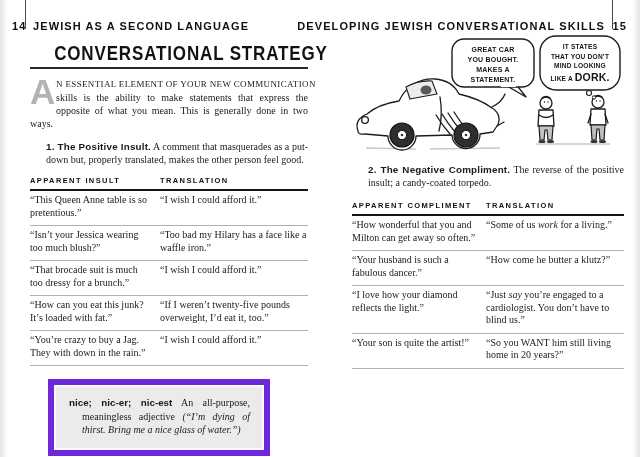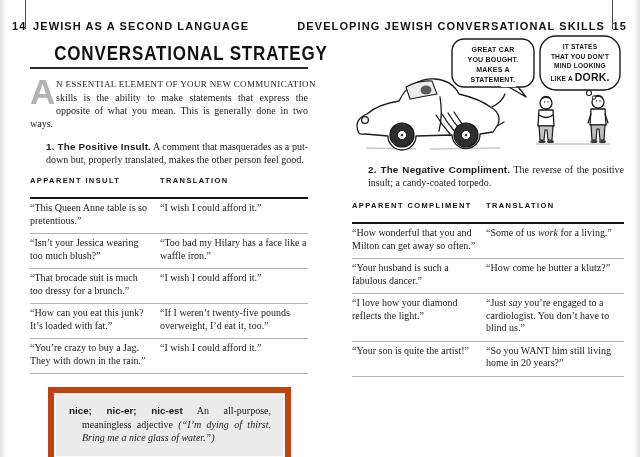--- a/index.html
+++ b/index.html
@@ -42,31 +42,31 @@
   .sc{display:block;font-size:9px;letter-spacing:.35px;line-height:13px;white-space:nowrap;}
 
   
   .lead{margin:10px 0 0 16px;font-size:10px;line-height:13px;text-align:justify;}
   .lead b{font-family:"Liberation Sans",sans-serif;font-size:9.8px;letter-spacing:.2px;}
 
   
   .jtable{margin-top:10px;}
   .thead{display:grid;grid-template-columns:var(--c1,122px) 8px 1fr;
     font-family:"Liberation Sans",sans-serif;font-weight:bold;font-size:7.5px;
-    letter-spacing:1.4px;padding-bottom:12px;border-bottom:2.5px solid #151515;color:#111;}
+    letter-spacing:1.4px;padding-bottom:4px;border-bottom:2.5px solid #151515;color:#111;}
   .thead .h1{grid-column:1;}
   .thead .h2{grid-column:3;}
   .trow{display:grid;grid-template-columns:var(--c1,122px) 8px 1fr;
     border-bottom:1px solid #b0b0b0;padding:3px 0 6px 0;font-size:10px;line-height:12.5px;}
   .tcell{color:#1a1a1a;}
   .c1{grid-column:1;}
   .c2{grid-column:3;}
 
   
-  .gbox{margin:13px 0 0 18px;width:243px;background:#c2410c;padding:6px;box-sizing:border-box;}
+  .gbox{margin:13px 0 0 18px;width:222px;background:#6d28d9;padding:6px;box-sizing:border-box;}
   .gbox-in{background:#ebebeb;border:2px solid #fafafa;padding:9px 12px 11px 26px;
     font-size:10px;line-height:13.5px;text-align:justify;text-indent:-13px;}
   .gterm{font-family:"Liberation Sans",sans-serif;font-weight:bold;font-size:9.8px;}
 
   
   .cartoon{display:block;margin-top:31px;}
   .bubble-text{font-family:"Liberation Sans",sans-serif;font-weight:600;
     letter-spacing:.2px;fill:#151515;}
   .sketch{stroke:#1c1c1c;stroke-width:1.3;fill:none;stroke-linecap:round;stroke-linejoin:round;}
   .sketch-fill{stroke:#1c1c1c;stroke-width:1.3;fill:#ffffff;stroke-linejoin:round;}

